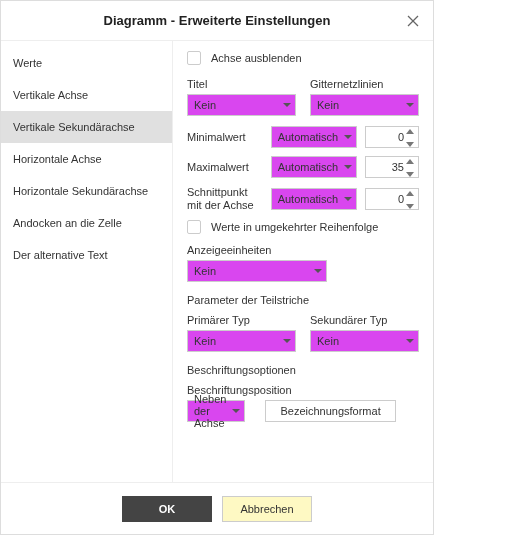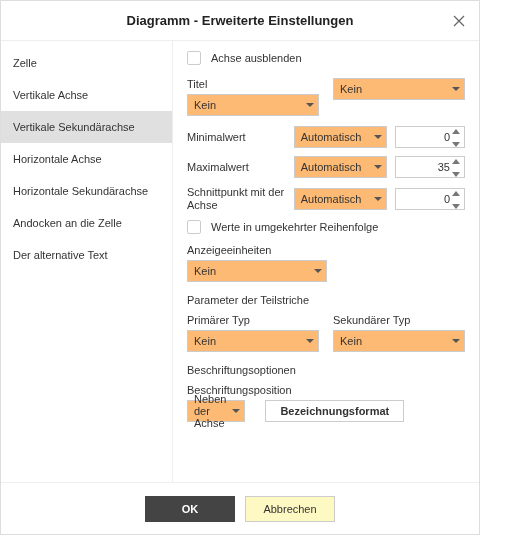--- a/index.html
+++ b/index.html
@@ -1,50 +1,50 @@
 <!DOCTYPE html>
 <html><head>
 <meta charset="utf-8">
 <style>
   * { box-sizing: border-box; font-family: Arial, Helvetica, sans-serif; }
   html, body { margin: 0; padding: 0; }
   body { width: 510px; height: 535px; background: #fff; }
-  .dialog { width: 480px; height: 535px; border: 1px solid #ddd; position: relative; display: flex; flex-direction: column; }
+  .dialog { width: 434px; height: 535px; border: 1px solid #ddd; position: relative; display: flex; flex-direction: column; }
   .titlebar { height: 40px; display: flex; align-items: center; justify-content: center; position: relative; border-bottom: 1px solid #eee; }
   .titlebar .title { font-size: 13px; font-weight: bold; color: #222; }
   .close { position: absolute; right: 12px; top: 50%; transform: translateY(-50%); width: 16px; height: 16px; cursor: pointer; }
   .close svg { width: 16px; height: 16px; stroke: #666; }
   .body { flex: 1; display: flex; overflow: hidden; }
   .sidebar { width: 172px; border-right: 1px solid #eee; padding-top: 6px; }
   .sidebar .item { font-size: 11px; color: #333; padding: 10px 12px; cursor: pointer; }
   .sidebar .item.selected { background: #e0e0e0; }
   .content { flex: 1; padding: 10px 14px 10px 14px; overflow-y: auto; font-size: 11px; color: #333; }
   .row { display: flex; align-items: center; margin-bottom: 8px; gap: 10px; }
   .field { display: flex; flex-direction: column; gap: 4px; }
   .field.half { flex: 1; }
   .label { font-size: 11px; color: #333; }
-  .select { height: 22px; border: 1px solid #ccc; background: #fdba74; font-size: 11px; padding: 0 18px 0 6px; position: relative; display: flex; align-items: center; cursor: pointer; }
+  .select { height: 22px; border: 1px solid #ccc; background: #d946ef; font-size: 11px; padding: 0 18px 0 6px; position: relative; display: flex; align-items: center; cursor: pointer; }
   .select .caret { position: absolute; right: 4px; top: 50%; transform: translateY(-50%); }
   .select .caret svg { width: 8px; height: 8px; fill: #555; }
   .numinput { height: 22px; border: 1px solid #ccc; background: #fff; display: flex; align-items: center; width: 76px; position: relative; }
   .numinput .val { flex: 1; text-align: right; padding-right: 14px; font-size: 11px; }
   .numinput .spin { position: absolute; right: 2px; top: 0; bottom: 0; width: 10px; display: flex; flex-direction: column; justify-content: center; }
   .numinput .spin svg { width: 8px; height: 6px; fill: #777; }
   .checkbox { width: 14px; height: 14px; border: 1px solid #ccc; border-radius: 2px; background: #fff; flex: 0 0 auto; }
   .checklabel { font-size: 11px; }
   .minmax-row { display: flex; align-items: center; gap: 8px; margin-bottom: 8px; }
   .minmax-row .lbl { width: 108px; font-size: 11px; }
   .minmax-row .sel { width: 100px; }
   .minmax-row .num { width: 76px; margin-left: auto; }
   .section-head { font-weight: normal; font-size: 11px; margin: 12px 0 8px 0; }
   .button-row { height: 52px; border-top: 1px solid #eee; display: flex; align-items: center; justify-content: center; gap: 10px; }
   .btn { height: 26px; min-width: 90px; font-size: 11px; display: flex; align-items: center; justify-content: center; cursor: pointer; padding: 0 14px; }
   .btn.primary { background: #444; color: #fff; font-weight: bold; border: 1px solid #444; }
   .btn.secondary { background: #fef9c3; color: #333; border: 1px solid #ccc; }
-  .btn.inline { background: #fff; color: #333; border: 1px solid #ccc; height: 22px; min-width: auto; font-size: 11px; font-weight: bold; }
+  .btn.inline { background: #fff; color: #333; border: 1px solid #ccc; height: 22px; min-width: auto; font-size: 11px; }
   .two-col { display: flex; gap: 14px; }
   .grow { flex: 1; }
 </style>
 </head>
 <body>
 
 <div class="dialog">
   <div class="titlebar">
     <span class="title">Diagramm - Erweiterte Einstellungen</span>
     <div class="close">
@@ -52,21 +52,21 @@
         <svg viewBox="0 0 16 16">
             <line x1="3" y1="3" x2="13" y2="13" stroke-width="1.2"></line>
             <line x1="13" y1="3" x2="3" y2="13" stroke-width="1.2"></line>
           </svg>
       </span>
     </div>
   </div>
 
   <div class="body">
     <div class="sidebar">
-      <div class="item">Zelle</div>
+      <div class="item">Werte</div>
       <div class="item">Vertikale Achse</div>
       <div class="item selected">Vertikale Sekundärachse</div>
       <div class="item">Horizontale Achse</div>
       <div class="item">Horizontale Sekundärachse</div>
       <div class="item">Andocken an die Zelle</div>
       <div class="item">Der alternative Text</div>
     </div>
 
     <div class="content">
 
@@ -79,20 +79,21 @@
         <div class="field half">
           <span class="label">Titel</span>
           <div class="select">
             <span>Kein</span>
             <span class="caret"><svg viewBox="0 0 8 8">
                   <polygon points="0,2 8,2 4,6"></polygon>
                 </svg></span>
           </div>
         </div>
         <div class="field half">
+          <span class="label">Gitternetzlinien</span>
           <div class="select">
             <span>Kein</span>
             <span class="caret"><svg viewBox="0 0 8 8">
                   <polygon points="0,2 8,2 4,6"></polygon>
                 </svg></span>
           </div>
         </div>
       </div>
 
       <div class="minmax-row">

